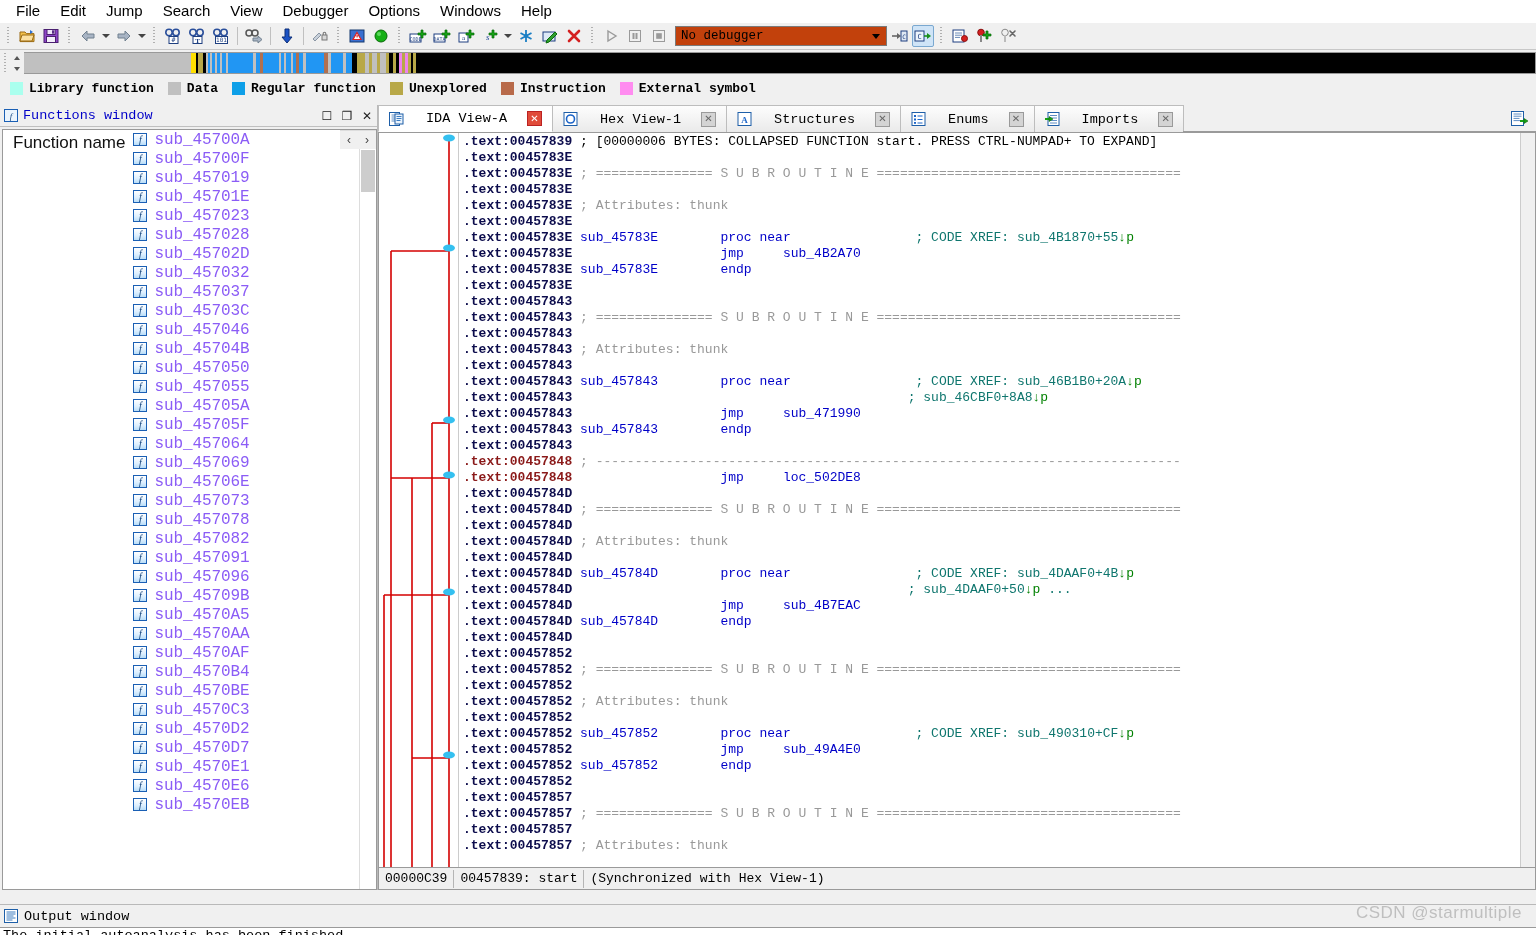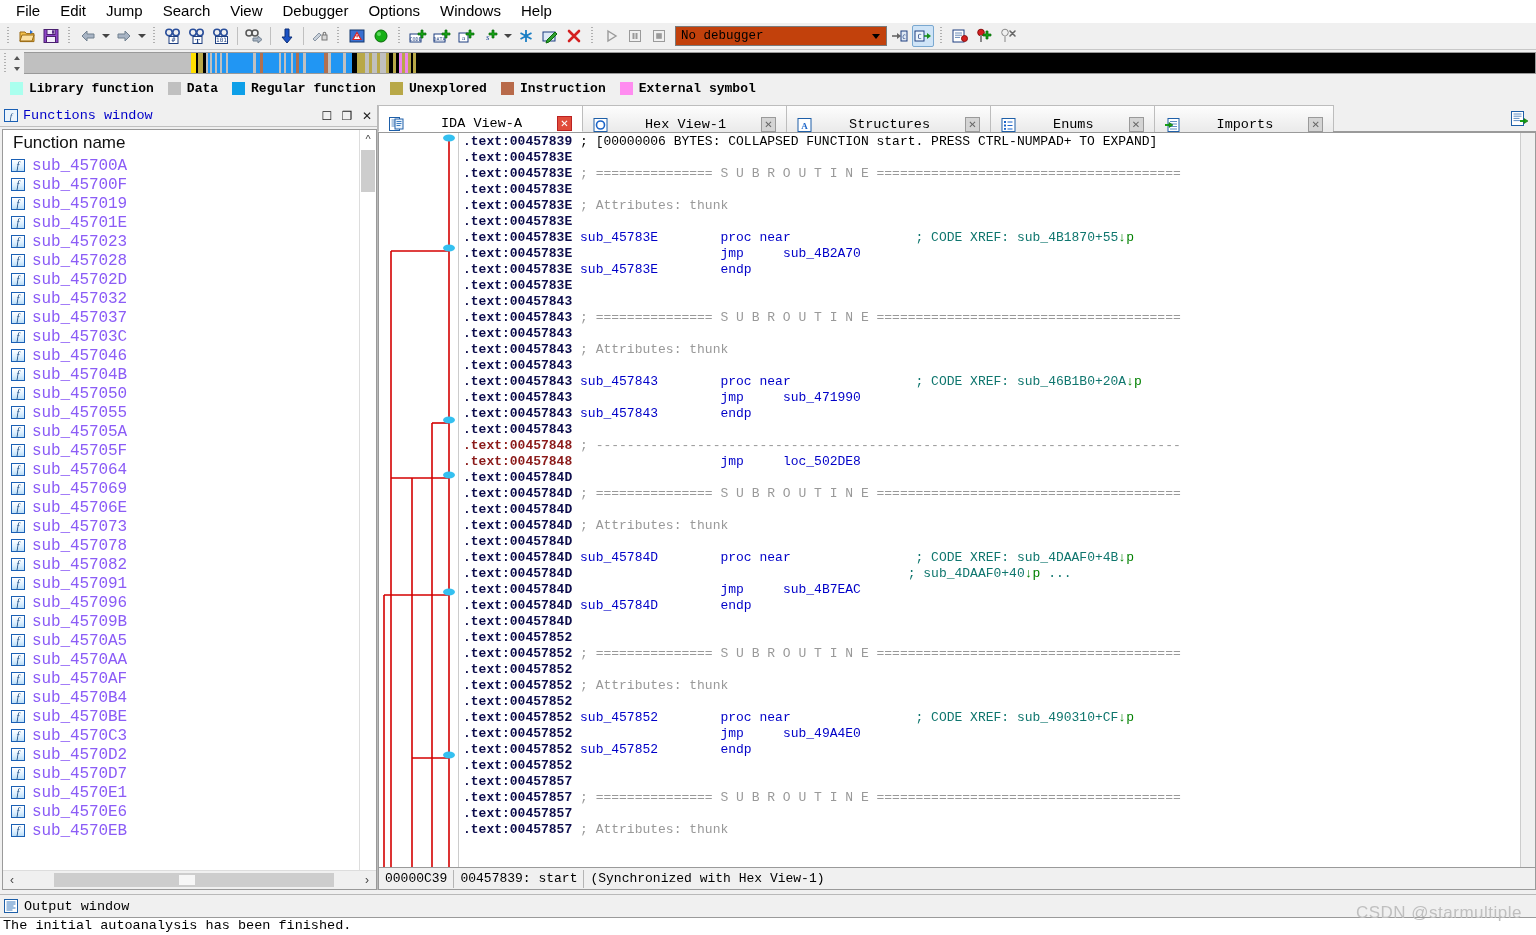--- a/index.html
+++ b/index.html
@@ -104,21 +104,21 @@
     height:22px; background:#f0f0f0; display:flex; align-items:center;
     border-bottom:1px solid #c0c0c0;
     font-family:"Liberation Mono", monospace; font-size:13.5px; color:#000;
     padding-left:4px;
   }
   .fp-title .ic { margin-right:5px; display:flex; }
   .fp-title .lbl { flex:1; }
   .fp-btn { width:20px;height:18px;display:flex;align-items:center;justify-content:center;
             font-family:"Liberation Sans",sans-serif; font-size:12px;color:#222;}
   .fp-body { flex:1; background:#fff; border:1px solid #9a9a9a; margin:2px 0 0 2px;
-             display:flex; flex-direction:column; overflow:hidden; position:relative;}
+             display:flex; flex-direction:row; overflow:hidden; position:relative;}
   .fp-header {
     height:26px; flex:none; background:#fff; display:flex; align-items:center;
     padding-left:10px; font-size:17px; color:#111;
     font-family:"Liberation Sans",sans-serif;
   }
   .fp-list { flex:1; overflow:hidden; position:relative; }
   .frow { height:19px; display:flex; align-items:center; padding-left:8px; white-space:nowrap; }
   .fico { width:14px;height:13px;flex:none;margin-right:7px; position:relative;
           border:1px solid #1a5fb4; background:linear-gradient(to bottom,#ffffff 0%,#dcefff 60%,#b9ddf7 100%);
           display:flex;align-items:center;justify-content:center;}
@@ -133,24 +133,24 @@
   .fp-hscroll .sbtn{width:18px;display:flex;align-items:center;justify-content:center;color:#444;font-size:12px;}
   .fp-htrack{ position:absolute; left:18px; right:18px; top:2px; bottom:2px; }
   .fp-hthumb{ position:absolute; left:33px; width:280px; top:0; bottom:0; background:#cdcdcd; }
   .fp-hthumb::after{content:"";position:absolute;left:125px;top:2px;width:16px;bottom:2px;background:#f6f6f6;}
 
   
   .discol { flex:1; display:flex; flex-direction:column; overflow:hidden; background:#f0f0f0; }
   .tabbar { height:28px; flex:none; display:flex; align-items:stretch; background:#f0f0f0;
             border-bottom:1px solid #9a9a9a; }
   .tab {
-    display:flex; align-items:flex-end; padding:0 10px; min-width:100px;
+    display:flex; align-items:center; padding:0 10px; min-width:100px;
     background:linear-gradient(to bottom,#fdfdfd,#eaeaea);
     border:1px solid #bdbdbd; border-bottom:none; margin-right:-1px;
-    font-family:"Liberation Mono", monospace; font-size:13.5px; color:#000;gap:15px;
+    font-family:"Liberation Mono", monospace; font-size:13.5px; color:#000;
   }
   .tab.active { background:#ffffff; border-bottom:1px solid #fff; position:relative; z-index:2;}
   .tab .tico{ margin-right:10px; display:flex; flex:none;}
   .tab .tlbl{ flex:1; text-align:center; white-space:nowrap; padding:0 12px;}
   .tab .tclose{
     width:15px;height:15px;flex:none;margin-left:8px;
     display:flex;align-items:center;justify-content:center;
     border:1px solid #9a9a9a; background:#d4d4d4; color:#666;
     font-size:10px; font-family:"Liberation Sans",sans-serif; line-height:1;
   }
@@ -178,21 +178,21 @@
 
   .statusbar{
     height:22px; flex:none; background:#f0f0f0; display:flex; align-items:center;
     font-family:"Liberation Mono", monospace; font-size:13px; color:#000;
     border:1px solid #9a9a9a; border-top:none;
   }
   .statusbar .cell{ padding:0 6px; border-right:1px solid #b5b5b5; height:18px; display:flex;align-items:center;}
   .statusbar .cell:last-child{border-right:none;}
 
   
-  .outwin{ position:absolute; left:0; bottom:0; right:0; height:41px; background:#f0f0f0;
+  .outwin{ position:absolute; left:0; bottom:0; right:0; height:31px; background:#f0f0f0;
            border-top:1px solid #b9b9b9; }
   .ow-title{ height:22px; display:flex;align-items:center; padding-left:4px;
              font-family:"Liberation Mono",monospace; font-size:13.5px;}
   .ow-title .ic{ margin-right:6px; display:flex;}
   .ow-body{ height:23px; background:#fff; border-top:1px solid #9a9a9a; overflow:hidden;
             font-family:"Liberation Mono",monospace; font-size:13.5px; line-height:16px;
             padding-left:3px; color:#000; position:relative;}
   .ow-line{ height:16px; white-space:pre; }
 
   .watermark{
@@ -900,32 +900,33 @@
             <div class="dline"><span class="addr">.text:0045783E </span><span class="lbl">sub_45783E</span><span class="blk">        </span><span class="op">proc near</span><span class="blk">                </span><span class="cmt">; CODE XREF: sub_4B1870+55</span><span class="arrw">↓p</span></div>
             <div class="dline"><span class="addr">.text:0045783E </span><span class="blk">                  </span><span class="op">jmp</span><span class="blk">     </span><span class="lbl">sub_4B2A70</span></div>
             <div class="dline"><span class="addr">.text:0045783E </span><span class="lbl">sub_45783E</span><span class="blk">        </span><span class="op">endp</span></div>
             <div class="dline"><span class="addr">.text:0045783E </span></div>
             <div class="dline"><span class="addr">.text:00457843 </span></div>
             <div class="dline"><span class="addr">.text:00457843 </span><span class="dim">; =============== S U B R O U T I N E =======================================</span></div>
             <div class="dline"><span class="addr">.text:00457843 </span></div>
             <div class="dline"><span class="addr">.text:00457843 </span><span class="dim">; Attributes: thunk</span></div>
             <div class="dline"><span class="addr">.text:00457843 </span></div>
             <div class="dline"><span class="addr">.text:00457843 </span><span class="lbl">sub_457843</span><span class="blk">        </span><span class="op">proc near</span><span class="blk">                </span><span class="cmt">; CODE XREF: sub_46B1B0+20A</span><span class="arrw">↓p</span></div>
+            <div class="dline"><span class="addr">.text:00457843 </span><span class="blk">                                          </span><span class="cmt">; sub_46CBF0+8A8</span><span class="arrw">↓p</span></div>
             <div class="dline"><span class="addr">.text:00457843 </span><span class="blk">                  </span><span class="op">jmp</span><span class="blk">     </span><span class="lbl">sub_471990</span></div>
             <div class="dline"><span class="addr">.text:00457843 </span><span class="lbl">sub_457843</span><span class="blk">        </span><span class="op">endp</span></div>
             <div class="dline"><span class="addr">.text:00457843 </span></div>
             <div class="dline"><span class="addr hot">.text:00457848 </span><span class="dim">; ---------------------------------------------------------------------------</span></div>
             <div class="dline"><span class="addr hot">.text:00457848 </span><span class="blk">                  </span><span class="op">jmp</span><span class="blk">     </span><span class="lbl">loc_502DE8</span></div>
             <div class="dline"><span class="addr">.text:0045784D </span></div>
             <div class="dline"><span class="addr">.text:0045784D </span><span class="dim">; =============== S U B R O U T I N E =======================================</span></div>
             <div class="dline"><span class="addr">.text:0045784D </span></div>
             <div class="dline"><span class="addr">.text:0045784D </span><span class="dim">; Attributes: thunk</span></div>
             <div class="dline"><span class="addr">.text:0045784D </span></div>
             <div class="dline"><span class="addr">.text:0045784D </span><span class="lbl">sub_45784D</span><span class="blk">        </span><span class="op">proc near</span><span class="blk">                </span><span class="cmt">; CODE XREF: sub_4DAAF0+4B</span><span class="arrw">↓p</span></div>
-            <div class="dline"><span class="addr">.text:0045784D </span><span class="blk">                                          </span><span class="cmt">; sub_4DAAF0+40</span><span class="arrw">↓p</span><span class="cmt"> ...</span></div>
+            <div class="dline"><span class="addr">.text:0045784D </span><span class="blk">                                          </span><span class="cmt">; sub_4DAAF0+50</span><span class="arrw">↓p</span><span class="cmt"> ...</span></div>
             <div class="dline"><span class="addr">.text:0045784D </span><span class="blk">                  </span><span class="op">jmp</span><span class="blk">     </span><span class="lbl">sub_4B7EAC</span></div>
             <div class="dline"><span class="addr">.text:0045784D </span><span class="lbl">sub_45784D</span><span class="blk">        </span><span class="op">endp</span></div>
             <div class="dline"><span class="addr">.text:0045784D </span></div>
             <div class="dline"><span class="addr">.text:00457852 </span></div>
             <div class="dline"><span class="addr">.text:00457852 </span><span class="dim">; =============== S U B R O U T I N E =======================================</span></div>
             <div class="dline"><span class="addr">.text:00457852 </span></div>
             <div class="dline"><span class="addr">.text:00457852 </span><span class="dim">; Attributes: thunk</span></div>
             <div class="dline"><span class="addr">.text:00457852 </span></div>
             <div class="dline"><span class="addr">.text:00457852 </span><span class="lbl">sub_457852</span><span class="blk">        </span><span class="op">proc near</span><span class="blk">                </span><span class="cmt">; CODE XREF: sub_490310+CF</span><span class="arrw">↓p</span></div>
             <div class="dline"><span class="addr">.text:00457852 </span><span class="blk">                  </span><span class="op">jmp</span><span class="blk">     </span><span class="lbl">sub_49A4E0</span></div>

